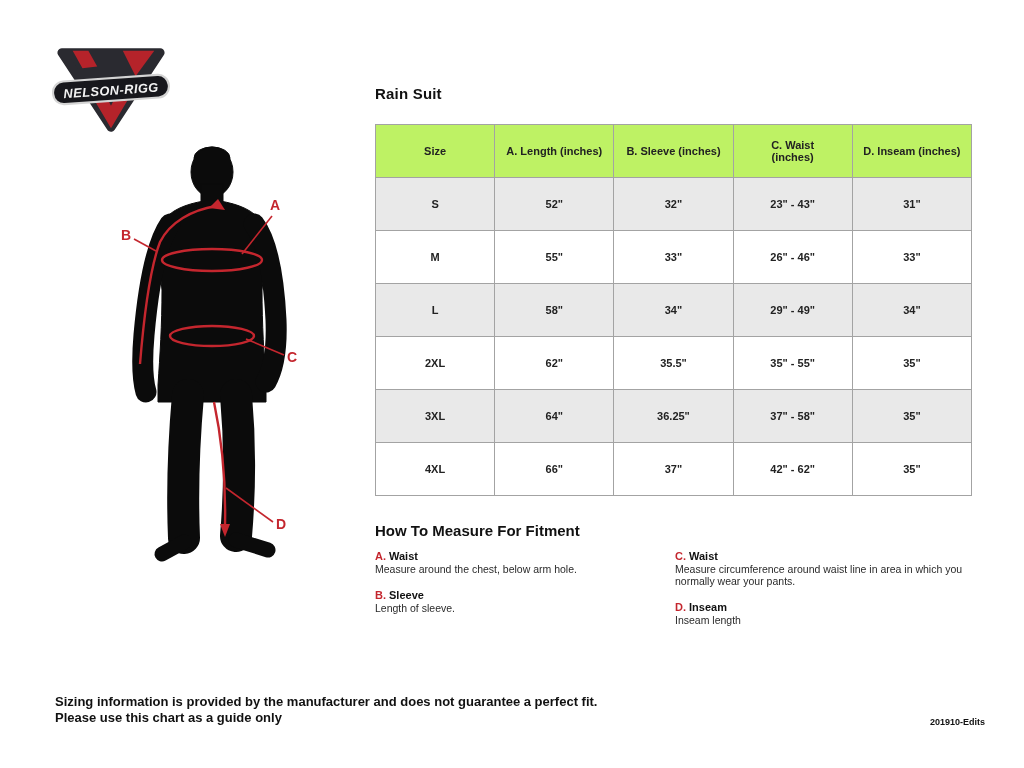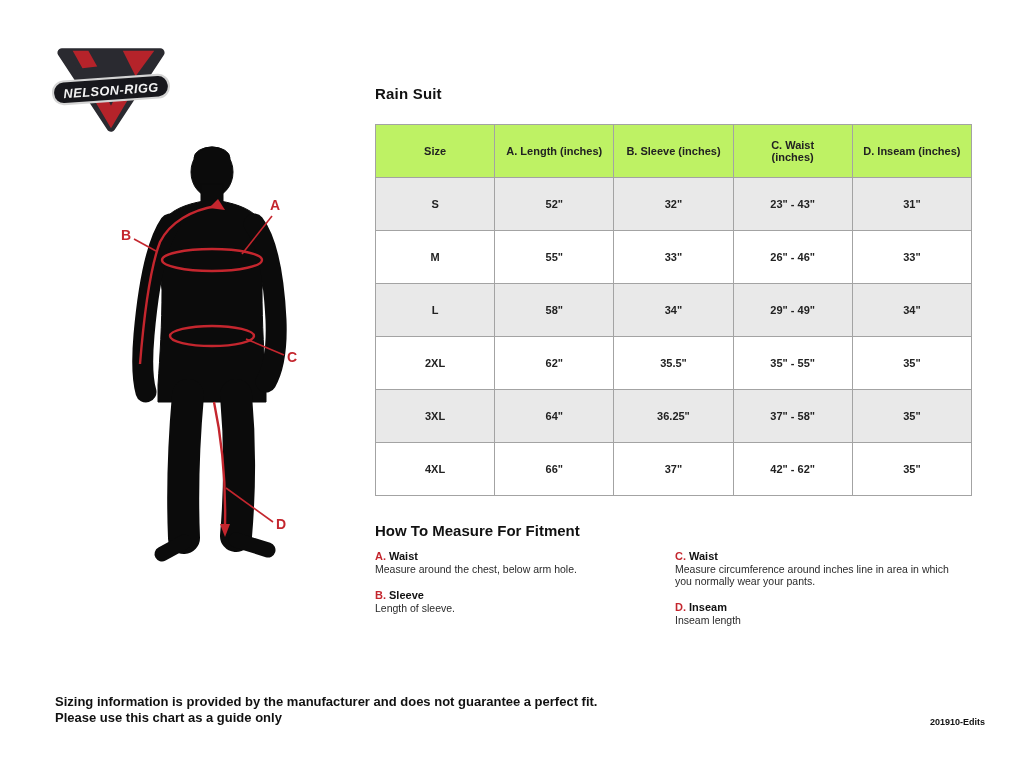--- a/index.html
+++ b/index.html
@@ -177,21 +177,21 @@
           <span class="letter">B.</span><span>Sleeve</span>
         </div>
         <div class="m-desc">Length of sleeve.</div>
       </div>
     </div>
     <div>
       <div class="m-item">
         <div class="m-label">
           <span class="letter">C.</span><span>Waist</span>
         </div>
-        <div class="m-desc">Measure circumference around inches line in area in which you normally wear your pants.</div>
+        <div class="m-desc">Measure circumference around waist line in area in which you normally wear your pants.</div>
       </div>
       <div class="m-item">
         <div class="m-label">
           <span class="letter">D.</span><span>Inseam</span>
         </div>
         <div class="m-desc">Inseam length</div>
       </div>
     </div>
   </div>
 </div>

